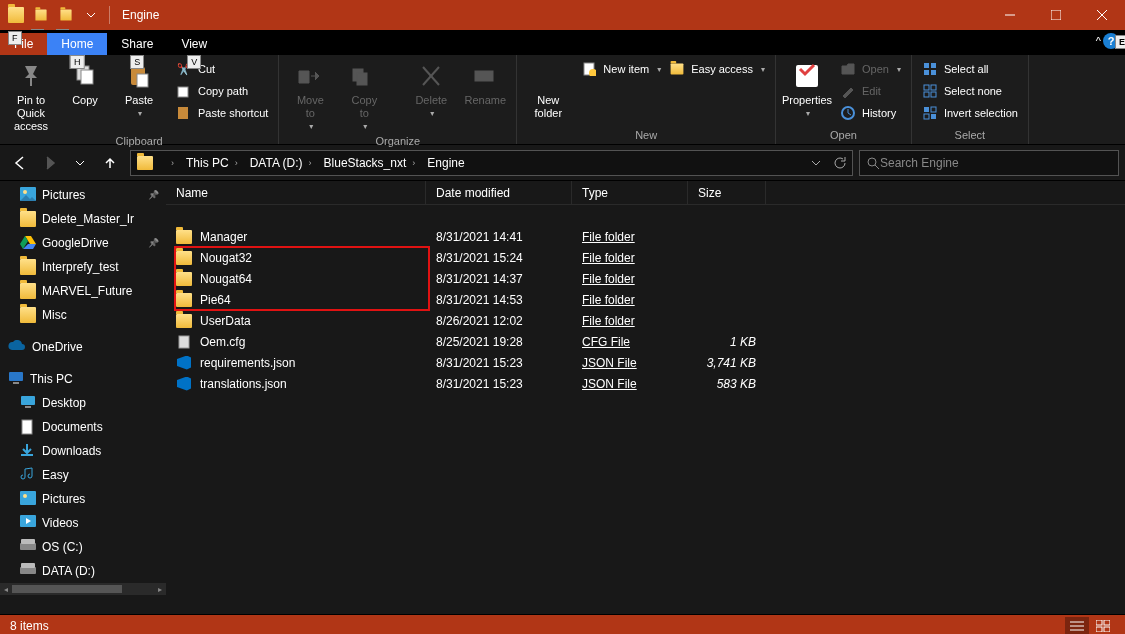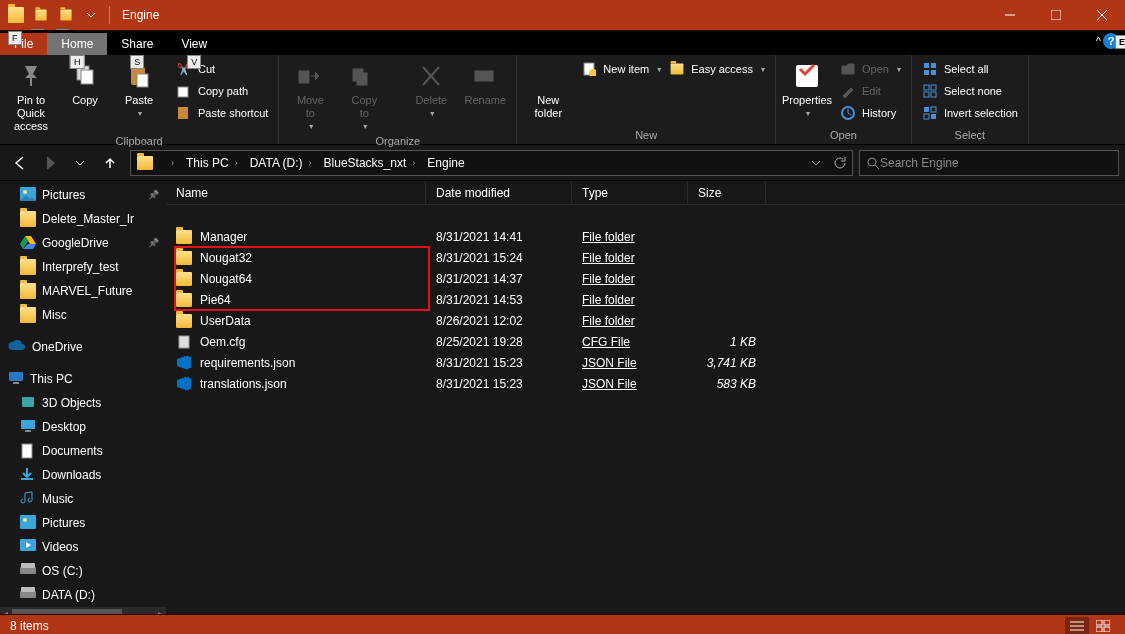--- a/index.html
+++ b/index.html
@@ -13,21 +13,21 @@
 .hint-r { position:absolute; top:2px; right:-10px; background:#eee;color:#000;border:1px solid #888;font-size:9px;padding:0 3px;line-height:12px;}
 .titlebar .divider { width:1px; height:18px; background:rgba(255,255,255,0.35); margin:0 6px; }
 .titlebar .title { margin-left:6px; font-size:12px; }
 .titlebar .wincontrols { margin-left:auto; display:flex; }
 .winbtn { width:46px; height:30px; display:flex; align-items:center; justify-content:center; }
 .winbtn svg { width:10px; height:10px; stroke:#fff; stroke-width:1; fill:none; }
 
 .tabrow { height:25px; background:#000; display:flex; align-items:flex-end; position:relative;}
 .file-tab { background:#b13616; color:#fff; padding:4px 14px; font-size:12px; margin-left:0; position:relative;}
 .tab { padding:4px 14px; font-size:12px; color:#fff; position:relative;}
-.tab.active { background:#737373; }
+.tab.active { background:#3b82f6; }
 .tabrow .hint-under{position:absolute;top:22px;left:50%;transform:translateX(-50%);background:#eee;color:#000;border:1px solid #888;font-size:9px;padding:0 3px;line-height:12px;}
 .ribbon-collapse{ position:absolute; right:6px; top:3px; display:flex; align-items:center; gap:2px;}
 .ribbon-collapse .chev{color:#fff;font-size:11px;}
 .help-badge{width:16px;height:16px;border-radius:50%;background:#1a7fd4;color:#fff;font-size:11px;font-weight:bold;display:flex;align-items:center;justify-content:center;position:relative;}
 
 .ribbon { height:90px; background:#1c1c1c; display:flex; border-bottom:1px solid #000;}
 .group { border-right:1px solid #333; display:flex; flex-direction:column; justify-content:space-between; padding:3px 6px 1px; }
 .group-row{display:flex;align-items:flex-start;gap:4px;}
 .group-label{font-size:11px;color:#aaa;text-align:center;padding:2px 0;}
 .bigbtn{display:flex;flex-direction:column;align-items:center;justify-content:flex-start;width:50px;color:#fff;font-size:11px;text-align:center;line-height:13px;padding-top:2px;}
@@ -474,26 +474,20 @@
     <div class="sb-head">
         <div class="ico"><svg width="16" height="14">
             <rect x="1" y="1" width="14" height="9" fill="#2977c9" rx="1"></rect>
             <rect x="5" y="11" width="6" height="2" fill="#888"></rect>
           </svg></div>
         <span>This PC</span>
       </div>
     <div id="thispc-children">
         <div class="sb-item">
           <div class="ico"><svg width="16" height="14">
-              <rect x="2" y="2" width="12" height="10" fill="#39a5a5" rx="1"></rect>
-            </svg></div>
-          <span>3D Objects</span>
-        </div>
-        <div class="sb-item">
-          <div class="ico"><svg width="16" height="14">
               <rect x="1" y="1" width="14" height="9" fill="#39a5dc" rx="1"></rect>
               <rect x="5" y="11" width="6" height="2" fill="#888"></rect>
             </svg></div>
           <span>Desktop</span>
         </div>
         <div class="sb-item">
           <div class="ico"><svg width="14" height="16">
               <rect x="2" y="1" width="10" height="14" fill="#fff" stroke="#888"></rect>
             </svg></div>
           <span>Documents</span>
@@ -501,21 +495,21 @@
         <div class="sb-item">
           <div class="ico"><svg width="14" height="14">
               <path d="M7 1v8M3 6l4 4 4-4M1 12h12" stroke="#39a5dc" fill="none" stroke-width="2"></path>
             </svg></div>
           <span>Downloads</span>
         </div>
         <div class="sb-item">
           <div class="ico"><svg width="14" height="14">
               <path d="M5 2v8a2 2 0 1 1-2-2M5 2l7-1v8a2 2 0 1 1-2-2" stroke="#39a5dc" fill="none"></path>
             </svg></div>
-          <span>Music</span>
+          <span>Easy</span>
         </div>
         <div class="sb-item">
           <div class="ico"><svg width="16" height="14">
               <rect width="16" height="14" fill="#39a5dc" rx="1"></rect>
               <circle cx="5" cy="5" r="2" fill="#ffe089"></circle>
             </svg></div>
           <span>Pictures</span>
         </div>
         <div class="sb-item">
           <div class="ico"><svg width="16" height="12">

